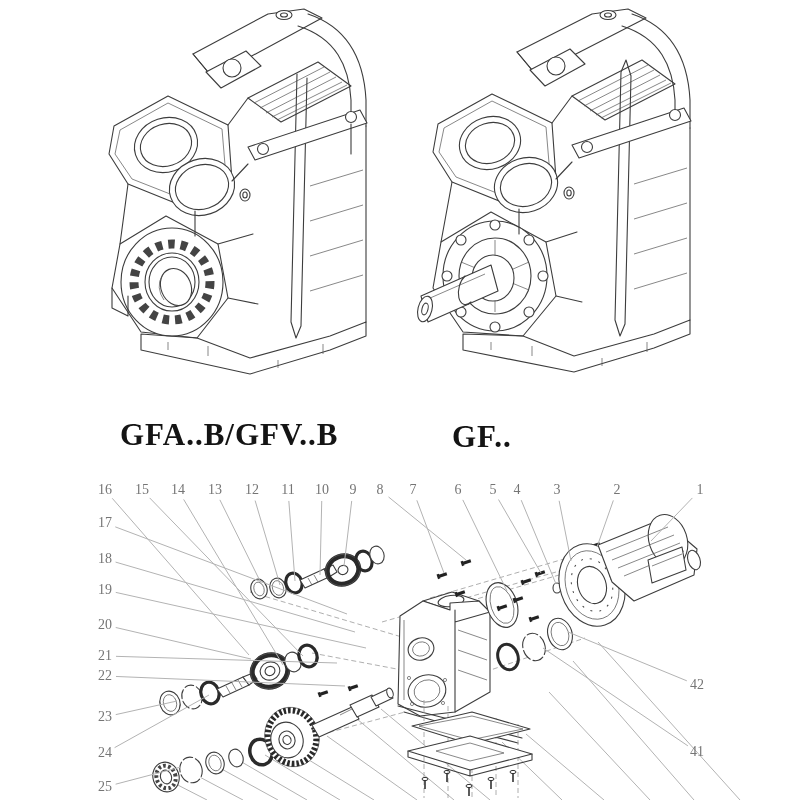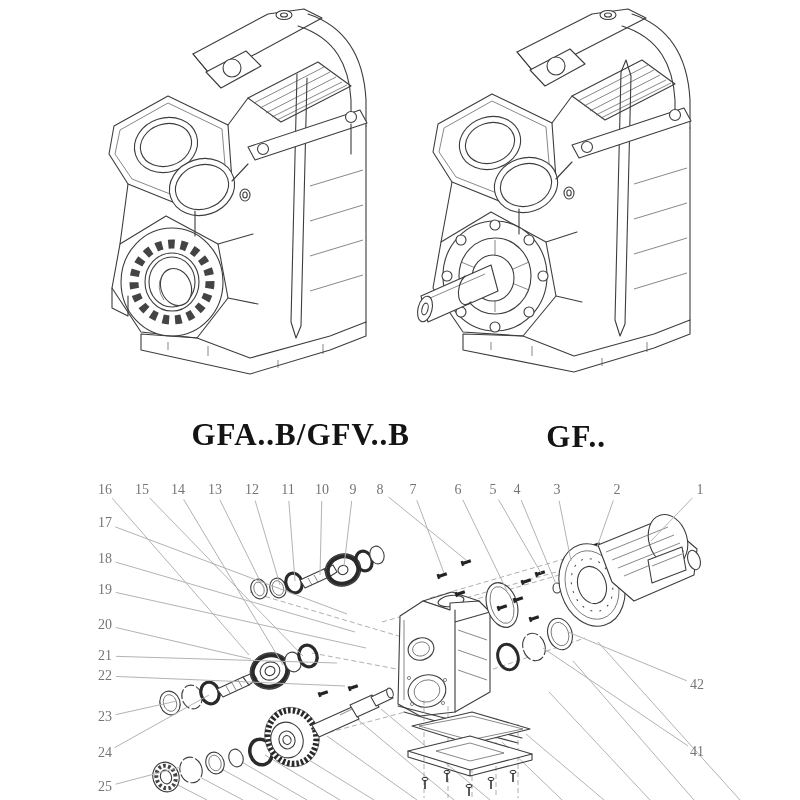--- a/index.html
+++ b/index.html
@@ -4,21 +4,21 @@
 <style>
   html,body{margin:0;padding:0;}
   body{
     width:800px;height:800px;position:relative;background:#ffffff;overflow:hidden;
     font-family:"Liberation Serif","DejaVu Serif",serif;
   }
   .fig{position:absolute;}
   .model-label{
     position:absolute;
     font-family:"Liberation Serif","DejaVu Serif",serif;
-    font-weight:700;color:#141414;text-align:right;
+    font-weight:700;color:#141414;text-align:left;
     font-size:31px;letter-spacing:1px;white-space:nowrap;
   }
   svg{display:block;}
   
   .ln{fill:none;stroke:#3d3d3d;stroke-width:1.1;stroke-linejoin:round;stroke-linecap:round;}
   .lnt{fill:none;stroke:#555;stroke-width:0.7;}
   .fw{fill:#ffffff;}
   .drk{fill:none;stroke:#2a2a2a;}
   .dsh{fill:none;stroke:#9a9a9a;stroke-width:0.8;stroke-dasharray:5 3;}
   .ldr{stroke:#b3b3b3;stroke-width:1;}
@@ -134,21 +134,21 @@
   <ellipse class="ln" cx="20" cy="305" rx="3" ry="6" transform="rotate(14 20 305)"></ellipse>
   <path class="ln" d="M60,272 a8 14 14 0 0 6,26"></path>
 
   <path class="ln" d="M147,119 L167,92 M151,175 L167,158 M114,205 L114,230 M47,178 L36,238 M141,238 L172,228 M151,292 L177,298"></path>
 
   <path class="ln" d="M58,330 L118,332 L169,352 L249,330 L285,316 L285,330 L249,344 L169,368 L58,346 Z"></path>
   <path class="lnt" d="M86,338 L86,346 M127,342 L127,352 M197,354 L197,362 M242,338 L242,348"></path>
 </svg>
 
 <div class="model-label" style="left:120px;top:417px;width:290px">GFA..B/GFV..B</div>
-<div class="model-label" style="left:436px;top:419px;width:170px">GF..</div>
+<div class="model-label" style="left:452px;top:419px;width:170px">GF..</div>
 
 <svg class="fig" style="left:0;top:480px" width="800" height="320" viewBox="0 480 800 320">
   <defs>
     <g id="bolt">
       <rect x="-4" y="-1.6" width="8" height="3.2" fill="#222"></rect>
       <rect x="-6" y="-2.4" width="2.5" height="4.8" fill="#222"></rect>
     </g>
     <g id="vbolt">
       <ellipse cx="0" cy="0" rx="3" ry="1.6" fill="none" stroke="#333" stroke-width="1"></ellipse>
       <line x1="0" y1="1.5" x2="0" y2="10" stroke="#333" stroke-width="1.6"></line>

